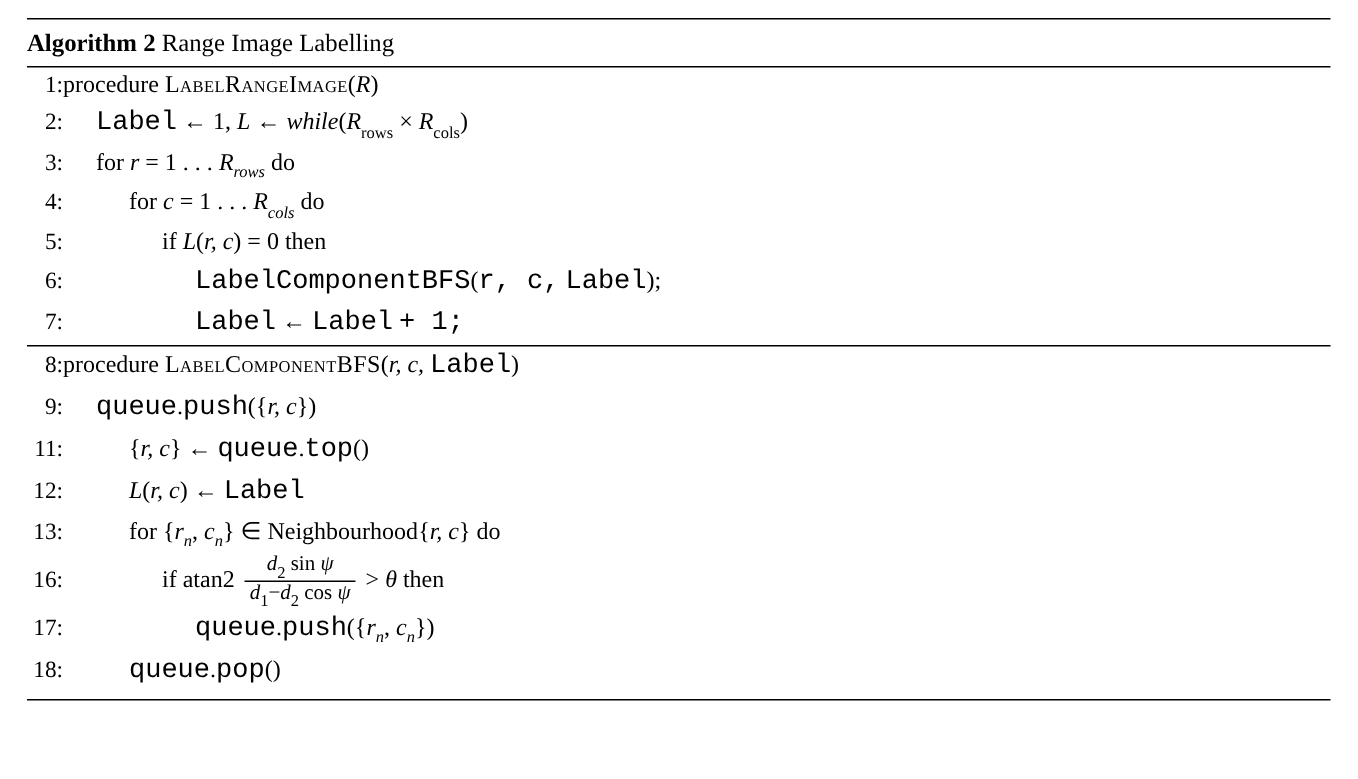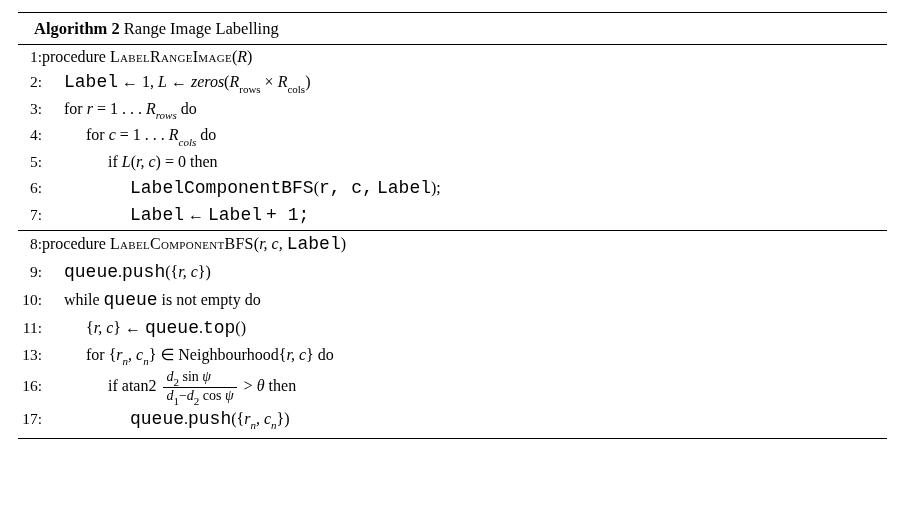--- a/index.html
+++ b/index.html
@@ -12,21 +12,21 @@
     box-sizing: border-box;
     line-height: 1.55;
     background:#fff;
   }
   .alg-header {
     border-top: 1.5px solid #000;
     border-bottom: 0.8px solid #000;
     padding: 3px 0 2px 0;
     font-size: 16.5px;
   }
-  .alg-header b { font-weight: bold; margin-left: 16px; }
+  .alg-header b { font-weight: bold; }
   .alg-body {
     border-bottom: 1.5px solid #000;
     padding-bottom: 4px;
   }
   table.alg { border-collapse: collapse; width: 100%; }
   table.alg td {
     vertical-align: baseline;
     padding: 0;
   }
   td.lineno {
@@ -43,21 +43,21 @@
   .kw { font-weight: normal; font-family: "Times New Roman", serif; }
   .sc { font-variant: small-caps; letter-spacing: 0.3px; text-align: right; }
   .tt { font-family: "Courier New", monospace; font-size: 18px; }
   .it { font-style: italic; }
   .ind1 { padding-left: 22px; display:inline-block;}
   .ind2 { padding-left: 44px; display:inline-block;}
   .ind3 { padding-left: 66px; display:inline-block;}
   .ind4 { padding-left: 88px; display:inline-block;}
   .sub { font-size: 11px; vertical-align: sub; position:relative; top:1px;}
   .hr-mid { border:none; border-top:0.8px solid #000; margin:0;}
-  .frac { display:inline-block; text-align:left; vertical-align:middle; margin:0 3px;}
+  .frac { display:inline-block; text-align:center; vertical-align:middle; margin:0 3px;}
   .frac .num { display:block; border-bottom:0.8px solid #000; padding:0 3px; font-size:14px; line-height:1.1;}
   .frac .den { display:block; padding:0 3px; font-size:14px; line-height:1.1;}
 </style>
 </head>
 <body>
 
 <div class="alg-header">
   <b><span>Algorithm</span>
      <span>2</span></b>
   <span>Range Image Labelling</span>
@@ -76,21 +76,21 @@
 </tr>
 
 <tr>
  <td class="lineno">2:</td>
  <td class="code"><span class="ind1">
    <span class="tt">Label</span>
    <span>←</span>
    <span>1,</span>
    <span class="it">L</span>
    <span>←</span>
-   <span class="it">zeros</span>(<span class="it">R</span><span class="sub">rows</span>
+   <span class="it">while</span>(<span class="it">R</span><span class="sub">rows</span>
    × <span class="it">R</span><span class="sub">cols</span>)
  </span></td>
 </tr>
 
 <tr>
  <td class="lineno">3:</td>
  <td class="code"><span class="ind1">
    <span class="kw">for</span>
    <span class="it">r</span>
    <span>= 1 . . .</span>
@@ -153,39 +153,38 @@
  </td>
 </tr>
 
 <tr>
  <td class="lineno">9:</td>
  <td class="code"><span class="ind1">
    <span class="tt">queue</span>.<span class="tt">push</span>({<span class="it">r, c</span>})
  </span></td>
 </tr>
 
-<tr>
- <td class="lineno">10:</td>
- <td class="code"><span class="ind1">
-   <span class="kw">while</span>
-   <span class="tt">queue</span>
-   <span>is not empty</span>
-   <span class="kw">do</span>
- </span></td>
-</tr>
 
 <tr>
  <td class="lineno">11:</td>
  <td class="code"><span class="ind2">
    {<span class="it">r, c</span>}
    <span>←</span>
    <span class="tt">queue</span>.<span class="tt">top</span>()
  </span></td>
 </tr>
 
+<tr>
+ <td class="lineno">12:</td>
+ <td class="code"><span class="ind2">
+   <span class="it">L</span>(<span class="it">r, c</span>)
+   <span>←</span>
+   <span class="tt">Label</span>
+ </span></td>
+</tr>
 
 <tr>
  <td class="lineno">13:</td>
  <td class="code"><span class="ind2">
    <span class="kw">for</span>
    {<span class="it">r</span><span class="sub it">n</span>,
     <span class="it">c</span><span class="sub it">n</span>}
    <span>∈</span>
    <span>Neighbourhood</span>{<span class="it">r, c</span>}
    <span class="kw">do</span>
@@ -218,16 +217,22 @@
 </tr>
 
 <tr>
  <td class="lineno">17:</td>
  <td class="code"><span class="ind4">
    <span class="tt">queue</span>.<span class="tt">push</span>({<span class="it">r</span><span class="sub it">n</span>,
    <span class="it">c</span><span class="sub it">n</span>})
  </span></td>
 </tr>
 
+<tr>
+ <td class="lineno">18:</td>
+ <td class="code"><span class="ind2">
+   <span class="tt">queue</span>.<span class="tt">pop</span>()
+ </span></td>
+</tr>
 
 </tbody>
     </table>
 </div>
 
 </body></html>

